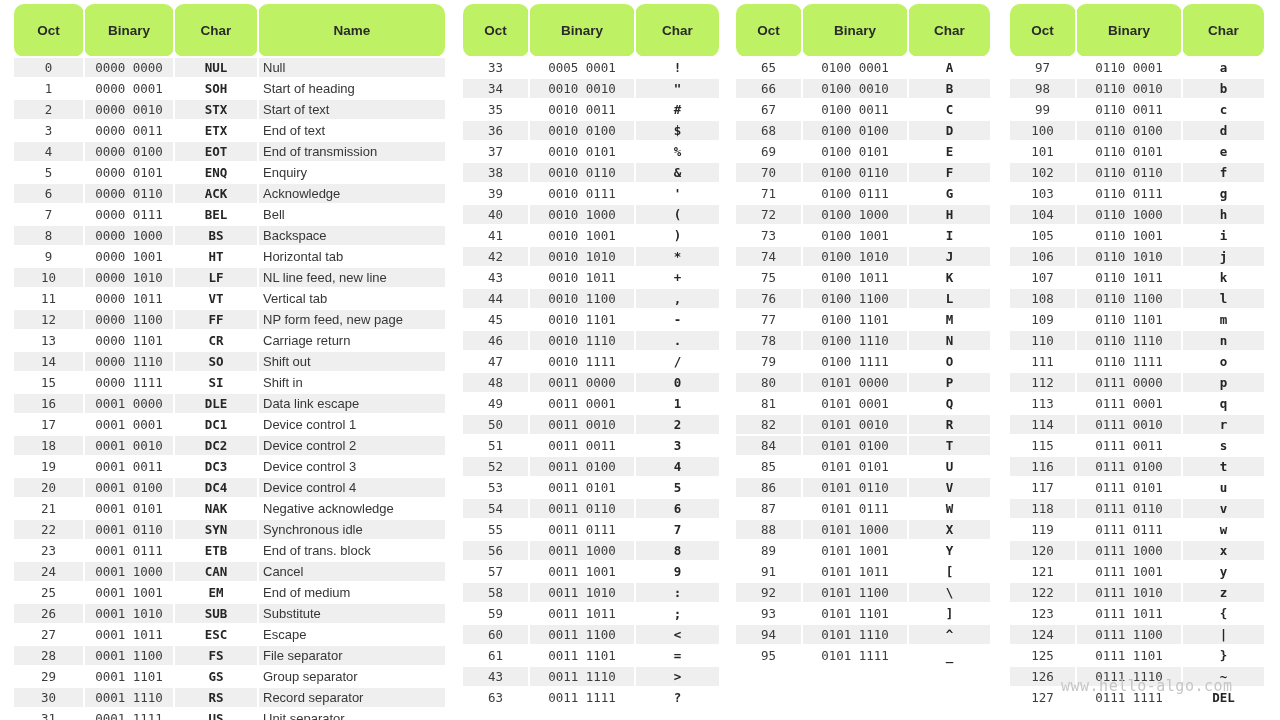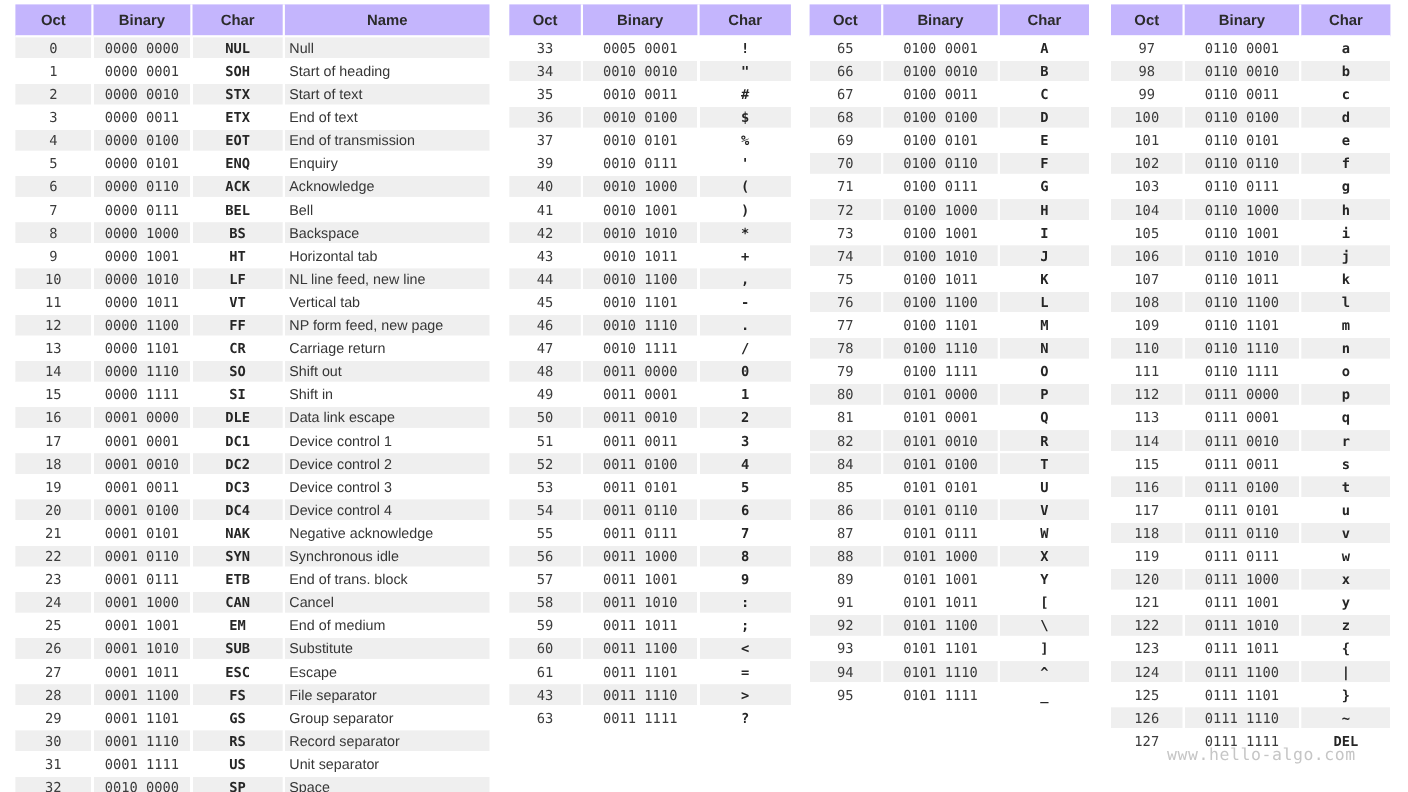--- a/index.html
+++ b/index.html
@@ -21,29 +21,30 @@
   #t3 { left: 1010px; top: 4px; width: 254px; }
 
   
   .wide  col.c-oct  { width: 70px; }
   .wide  col.c-bin  { width: 90px; }
   .wide  col.c-char { width: 84px; }
   .narrow col.c-oct  { width: 66px; }
   .narrow col.c-bin  { width: 106px; }
 
   th {
-    background: #c4b5fd;
+    background: #bef264;
     font-weight: bold;
     font-size: 13.5px;
     color: #2b2b2b;
     height: 20px;
     border-bottom: 2px solid #ffffff;
     border-right: 2px solid #ffffff;
     text-align: center;
-    padding: 4px;
+    padding: 16px;
+    border-radius: 10px;
   }
   td {
     height: 19px;
     line-height: 19px;
     border-bottom: 2px solid #ffffff;
     border-right: 2px solid #ffffff;
     text-align: center;
     padding: 0;
     background: #ffffff;
     white-space: nowrap;
@@ -332,20 +333,25 @@
       <tr class="stripe">
         <td class="col-oct">36</td>
         <td class="col-binary">0010 0100</td>
         <td class="col-char">$</td>
       </tr>
       <tr>
         <td class="col-oct">37</td>
         <td class="col-binary">0010 0101</td>
         <td class="col-char">%</td>
       </tr>
+      <tr class="stripe">
+        <td class="col-oct">38</td>
+        <td class="col-binary">0010 0110</td>
+        <td class="col-char">&amp;</td>
+      </tr>
       <tr>
         <td class="col-oct">39</td>
         <td class="col-binary">0010 0111</td>
         <td class="col-char">'</td>
       </tr>
       <tr class="stripe">
         <td class="col-oct">40</td>
         <td class="col-binary">0010 1000</td>
         <td class="col-char">(</td>
       </tr>

